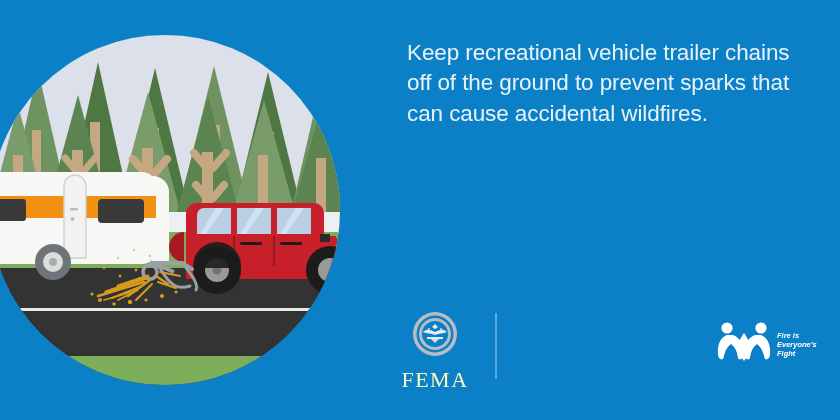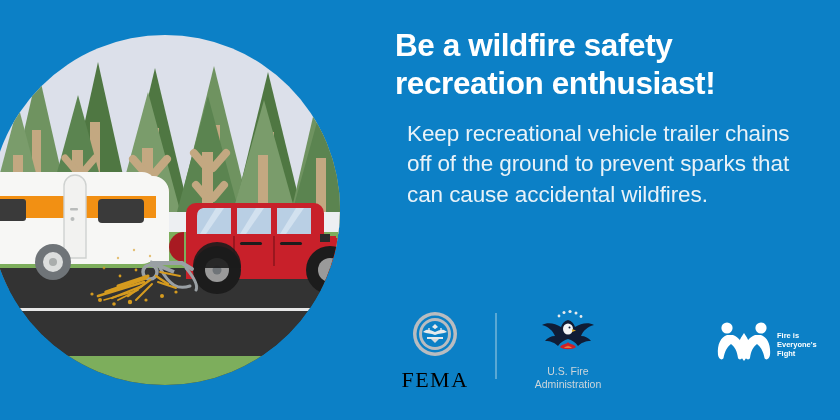--- a/index.html
+++ b/index.html
@@ -58,21 +58,21 @@
     left: 390px;
     top: 305px;
     width: 440px;
     height: 100px;
   }
   .logo-block { position: absolute; }
 
   #fema-logo { left: 0px; top: 5px; width: 90px; text-align: center; }
   #fema-wordmark {
     margin-top: 5px;
-    color: #000000;
+    color: #fef9c3;
     font-family: "Liberation Serif", serif;
     font-weight: normal;
     font-size: 22px;
     letter-spacing: 1.5px;
   }
 
   #logo-divider {
     position: absolute;
     left: 105px;
     top: 8px;
@@ -95,20 +95,21 @@
   #fief-text {
     position: absolute;
     left: 62px;
     top: 14px;
     color: #ffffff;
     font-family: "Liberation Sans", sans-serif;
     font-weight: bold;
     font-size: 7.5px;
     line-height: 1.22;
     white-space: pre-line;
+    font-style: italic;
   }
 </style>
 </head>
 <body>
 
 <div id="poster">
 
   <div id="illustration">
     <svg width="360" height="420" viewBox="0 0 360 420" xmlns="http://www.w3.org/2000/svg">
       <defs>
@@ -263,22 +264,20 @@
           <circle cx="104" cy="268" r="1.4" opacity="0.75"></circle>
           <circle cx="118" cy="258" r="1.2" opacity="0.6"></circle>
           <circle cx="134" cy="250" r="1.2" opacity="0.6"></circle>
           <circle cx="150" cy="256" r="1.2" opacity="0.6"></circle>
         </g>
       </g>
     </svg>
   </div>
 
   <div id="text-col">
-    <h1 id="headline">Be a wildfire safety
-recreation enthusiast!</h1>
     <p id="subhead">Keep recreational vehicle trailer chains off of the ground to prevent sparks that can cause accidental wildfires.</p>
   </div>
 
   <div id="logo-row">
 
     <div class="logo-block" id="fema-logo">
       <svg width="48" height="48" viewBox="0 0 48 48">
         <circle cx="24" cy="24" r="22" fill="#b9bcc0"></circle>
         <circle cx="24" cy="24" r="18.5" fill="#0c80c6"></circle>
         <circle cx="24" cy="24" r="16" fill="#b9bcc0"></circle>
@@ -291,46 +290,20 @@
 
         <circle cx="18" cy="19" r="0.9" fill="#e8eaec"></circle>
         <circle cx="24" cy="17.5" r="0.9" fill="#e8eaec"></circle>
         <circle cx="30" cy="19" r="0.9" fill="#e8eaec"></circle>
       </svg>
       <div id="fema-wordmark">FEMA</div>
     </div>
 
     <div id="logo-divider"></div>
 
-    <div class="logo-block" id="usfa-logo">
-      <svg width="62" height="52" viewBox="0 0 62 52">
-
-        <g fill="#e8eaec">
-          <circle cx="22" cy="9" r="1.4"></circle>
-          <circle cx="27" cy="5.5" r="1.5"></circle>
-          <circle cx="33" cy="4.5" r="1.6"></circle>
-          <circle cx="39" cy="6" r="1.5"></circle>
-          <circle cx="44" cy="9.5" r="1.4"></circle>
-        </g>
-
-        <path d="M31,13 C27,14 25,17 24,20 C18,16 10,15 5,18 C12,20 16,24 18,29
-                 C14,29 10,31 8,34 C14,34 18,36 21,39 C24,35 27,33 31,32
-                 C35,33 38,35 41,39 C44,36 48,34 54,34 C52,31 48,29 44,29
-                 C46,24 50,20 57,18 C52,15 44,16 38,20 C37,17 35,14 31,13 z" fill="#101c35"></path>
-
-        <ellipse cx="31" cy="22" rx="5" ry="5.5" fill="#f2f4f6"></ellipse>
-        <path d="M35,22 l4,1.5 -4,1.5 z" fill="#d8a62a"></path>
-        <circle cx="32.5" cy="20.5" r="1" fill="#101c35"></circle>
-
-        <path d="M23,40 C26,36 29,38 31,35 C33,38 36,36 39,40 C36,43 26,43 23,40 z" fill="#cf2027"></path>
-        <path d="M27,41 C29,38.5 31,40 31,38 C31,40 33,38.5 35,41 z" fill="#e8793a"></path>
-      </svg>
-      <div id="usfa-wordmark">U.S. Fire
-Administration</div>
-    </div>
 
     <div class="logo-block" id="fief-logo">
       <svg width="58" height="48" viewBox="0 0 58 48">
 
         <circle cx="12" cy="11" r="5.6" fill="#ffffff"></circle>
         <path d="M12,18 C6,20 2,27 3,38 C3.6,42 7,44 8.5,41 C10,34 12,30 16,27
                  C20,30 22,34 23,41 C24.5,44 28,42 28.5,38 C29.5,27 24,20 18,18 z" fill="#ffffff"></path>
 
         <circle cx="46" cy="11" r="5.6" fill="#ffffff"></circle>
         <path d="M46,18 C52,20 56,27 55,38 C54.4,42 51,44 49.5,41 C48,34 46,30 42,27

